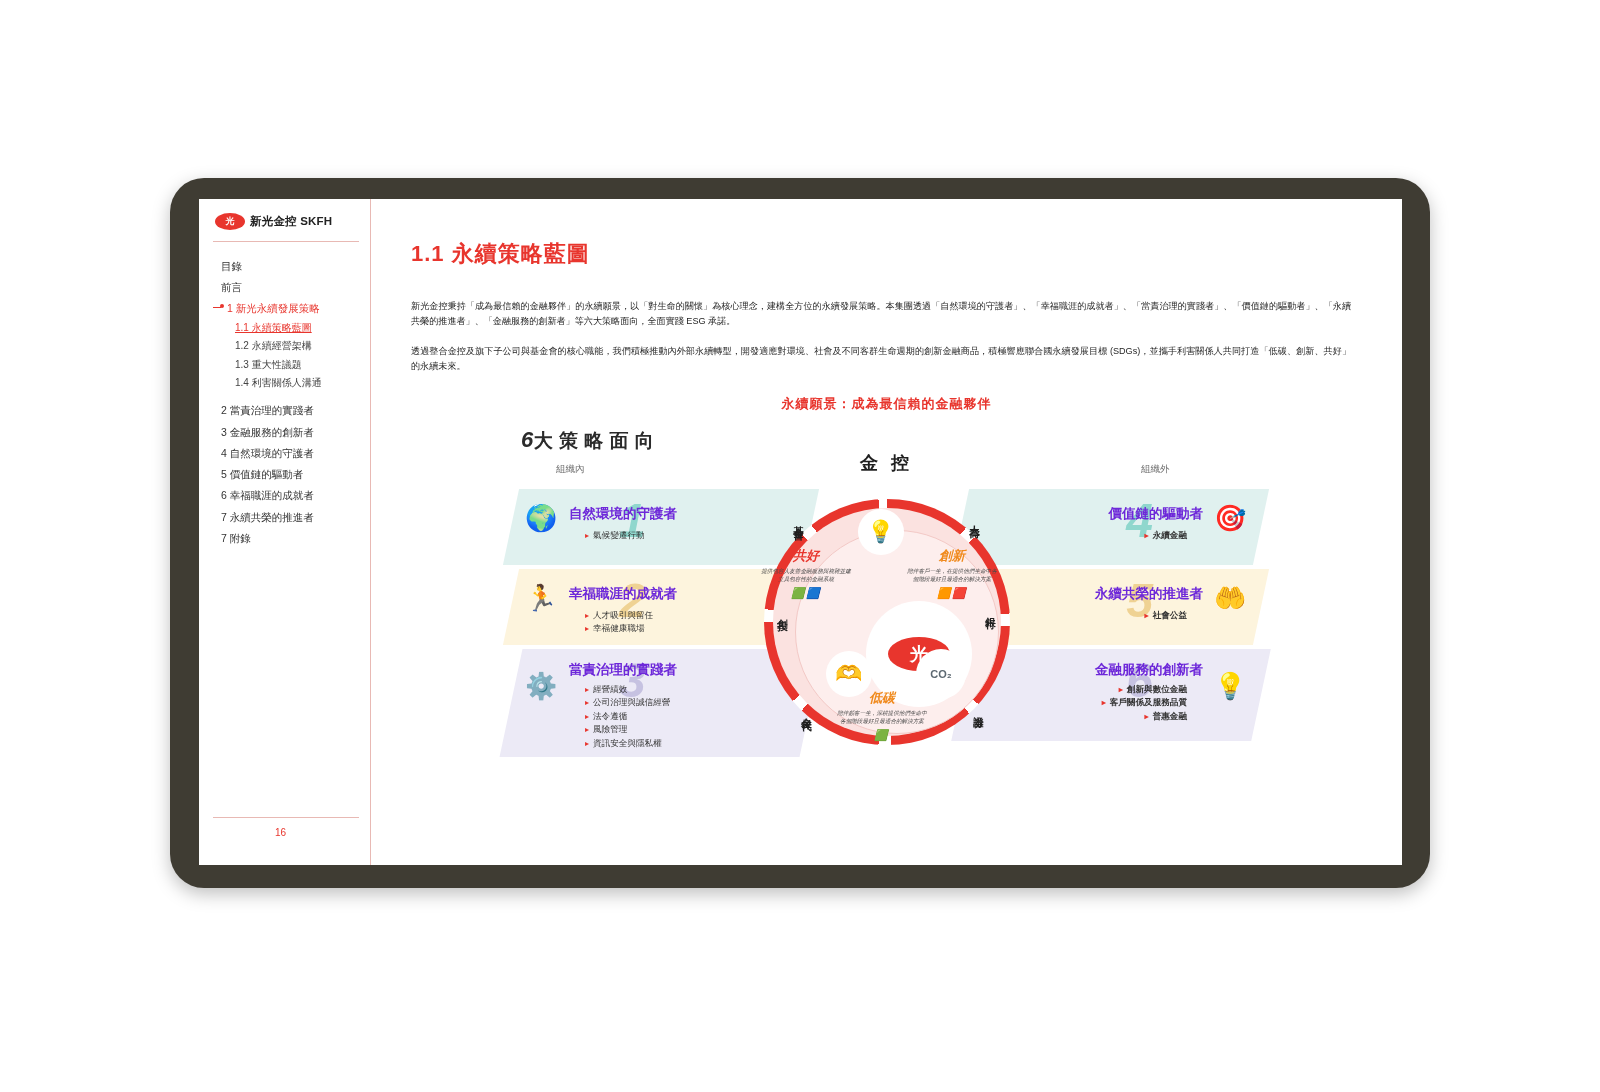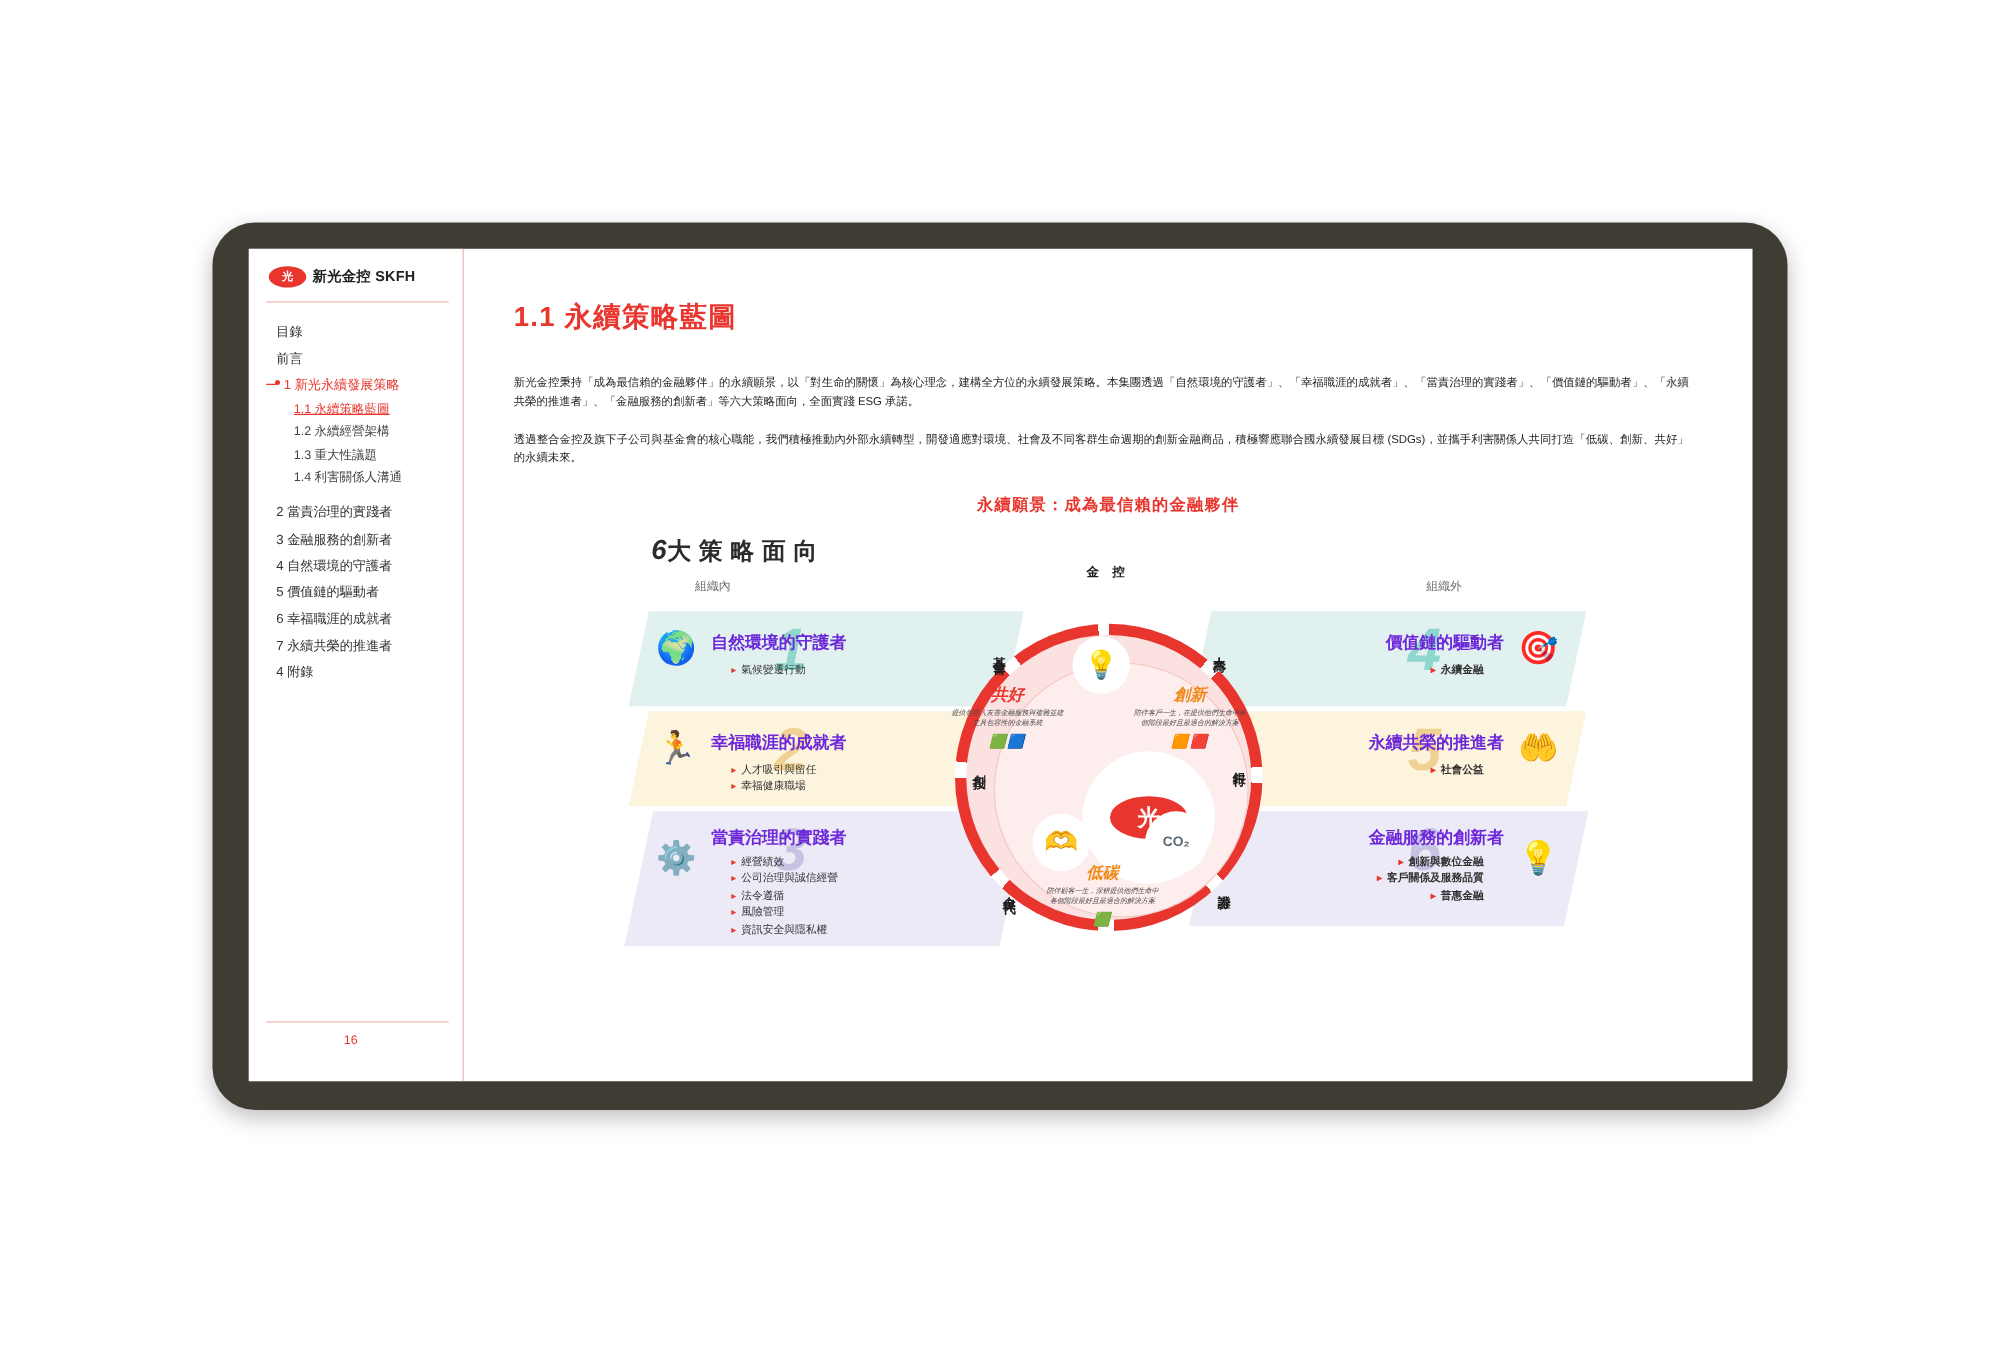--- a/index.html
+++ b/index.html
@@ -222,21 +222,21 @@
     top: 46px;
     font-size: 9.5px;
     color: #6b6b6b;
   }
   .top-label {
     position: absolute;
     left: 0;
     top: 34px;
     width: 1031px;
     text-align: center;
-    font-size: 10px;
+    font-size: 18px;
     font-weight: bold;
     color: #1f1f1f;
     letter-spacing: 4px;
   }
   .bottom-label {
     position: absolute;
     left: 0;
     top: 378px;
     width: 1031px;
     text-align: center;
@@ -491,21 +491,21 @@
         <div class="nav-sub">1.2 永續經營架構</div>
         <div class="nav-sub">1.3 重大性議題</div>
         <div class="nav-sub">1.4 利害關係人溝通</div>
         <div class="nav-gap"></div>
         <div class="nav-item">2 當責治理的實踐者</div>
         <div class="nav-item">3 金融服務的創新者</div>
         <div class="nav-item">4 自然環境的守護者</div>
         <div class="nav-item">5 價值鏈的驅動者</div>
         <div class="nav-item">6 幸福職涯的成就者</div>
         <div class="nav-item">7 永續共榮的推進者</div>
-        <div class="nav-item">4 附錄</div>
+        <div class="nav-item">7 附錄</div>
       </div>
 
       <div class="footer-sep"></div>
       <div class="page-num">16</div>
     </div>
 
     <div class="content">
       <div class="title">1.1 永續策略藍圖</div>
       <div class="para p2">透過整合金控及旗下子公司與基金會的核心職能，我們積極推動內外部永續轉型，開發適應對環境、社會及不同客群生命週期的創新金融商品，積極響應聯合國永續發展目標 (SDGs)，並攜手利害關係人共同打造「低碳、創新、共好」的永續未來。</div>
       <div class="para p1">新光金控秉持「成為最信賴的金融夥伴」的永續願景，以「對生命的關懷」為核心理念，建構全方位的永續發展策略。本集團透過「自然環境的守護者」、「幸福職涯的成就者」、「當責治理的實踐者」、「價值鏈的驅動者」、「永續共榮的推進者」、「金融服務的創新者」等六大策略面向，全面實踐 ESG 承諾。</div>

